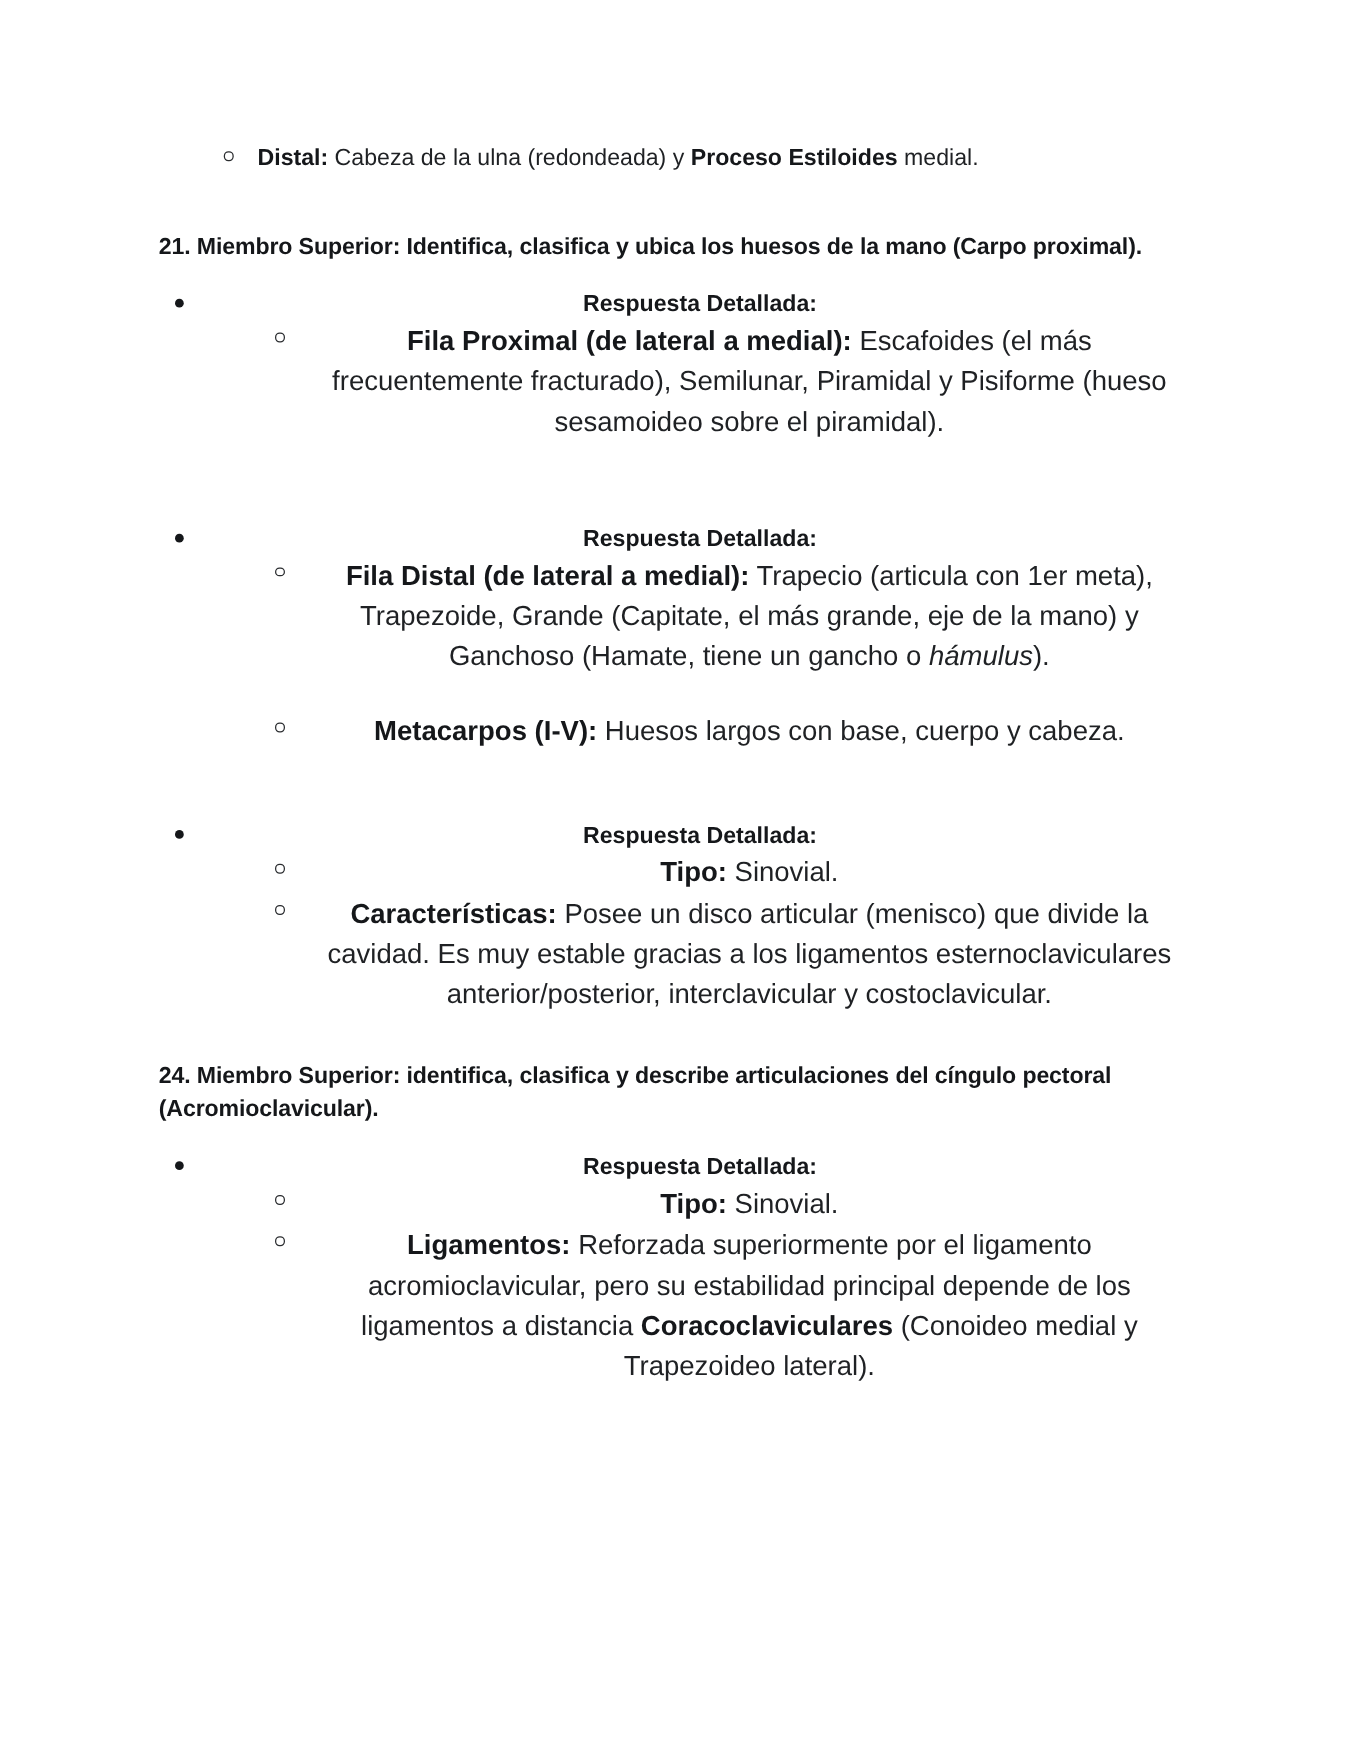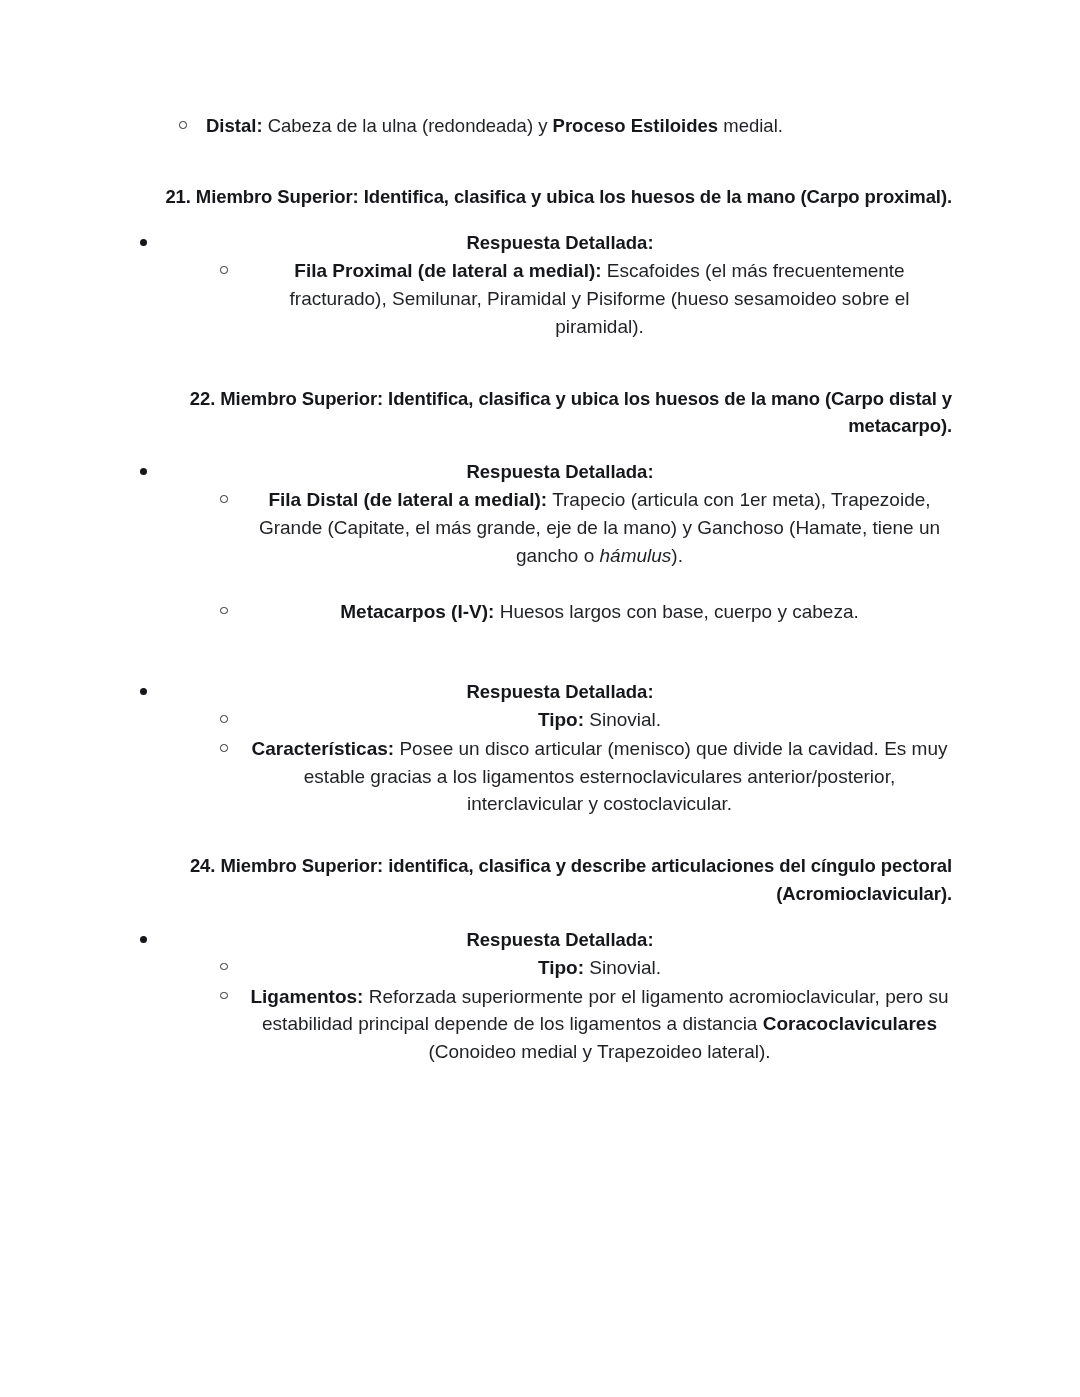--- a/index.html
+++ b/index.html
@@ -31,21 +31,20 @@
   }
 
   
   .q-heading {
     font-size: 18.5px;
     font-weight: bold;
     line-height: 1.48;
     color: #15171a;
     margin: 0;
     letter-spacing: -0.1px;
-    text-align: right;
   }
 
   
   ul.lvl1 {
     list-style: none;
     margin: 0;
     padding: 0;
     text-align: center;
   }
 
@@ -71,21 +70,21 @@
 
   ul.lvl2 {
     list-style: none;
     margin: 0;
     padding: 0;
   }
 
   ul.lvl2 > li.bullet-circle {
     position: relative;
     padding-left: 79px;
-    font-size: 19px;
+    font-size: 22px;
     font-weight: normal;
     line-height: 1.46;
     color: #1f2124;
     margin-top: 1px;
   }
 
   ul.lvl2 > li.bullet-circle::before {
     content: "";
     position: absolute;
     left: 52px;
@@ -156,21 +155,20 @@
               <b>Fila Proximal (de lateral a medial):</b><span> Escafoides (el más frecuentemente fracturado), Semilunar, Piramidal y Pisiforme (hueso sesamoideo sobre el piramidal).</span>
             </li>
           </ul>
         </li>
       </ul>
     </section>
 
     <div class="sec-gap-lg"></div>
 
     <section>
-      <p class="q-heading">22. Miembro Superior: Identifica, clasifica y ubica los huesos de la mano (Carpo distal y metacarpo).</p>
       <div class="after-head"></div>
       <ul class="lvl1">
         <li class="bullet-disc">
           <span>Respuesta Detallada:</span>
           <ul class="lvl2">
             <li class="bullet-circle">
               <b>Fila Distal (de lateral a medial):</b><span> Trapecio (articula con 1er meta), Trapezoide, Grande (Capitate, el más grande, eje de la mano) y Ganchoso (Hamate, tiene un gancho o </span><i>hámulus</i><span>).</span>
             </li>
             <li class="bullet-circle" style="margin-top:28px;">
               <b>Metacarpos (I-V):</b><span> Huesos largos con base, cuerpo y cabeza.</span>

